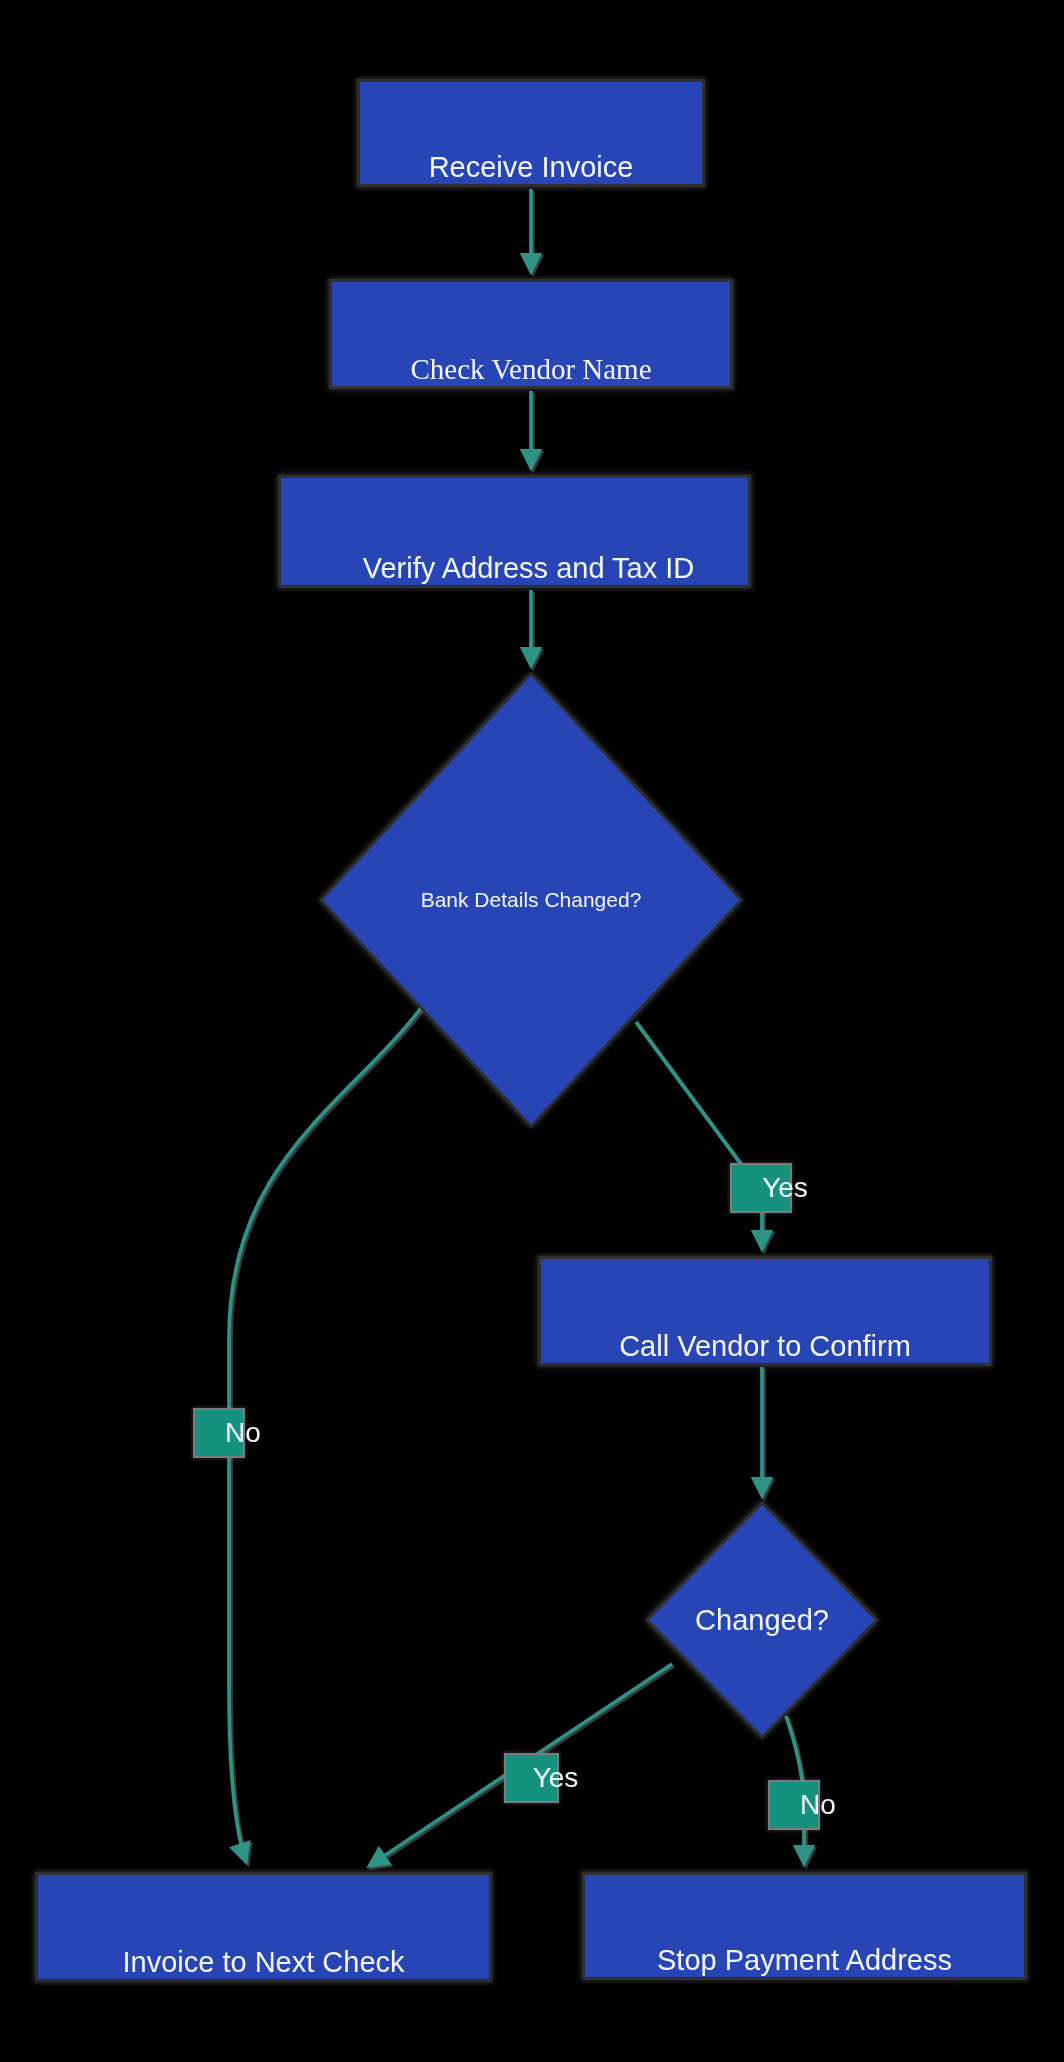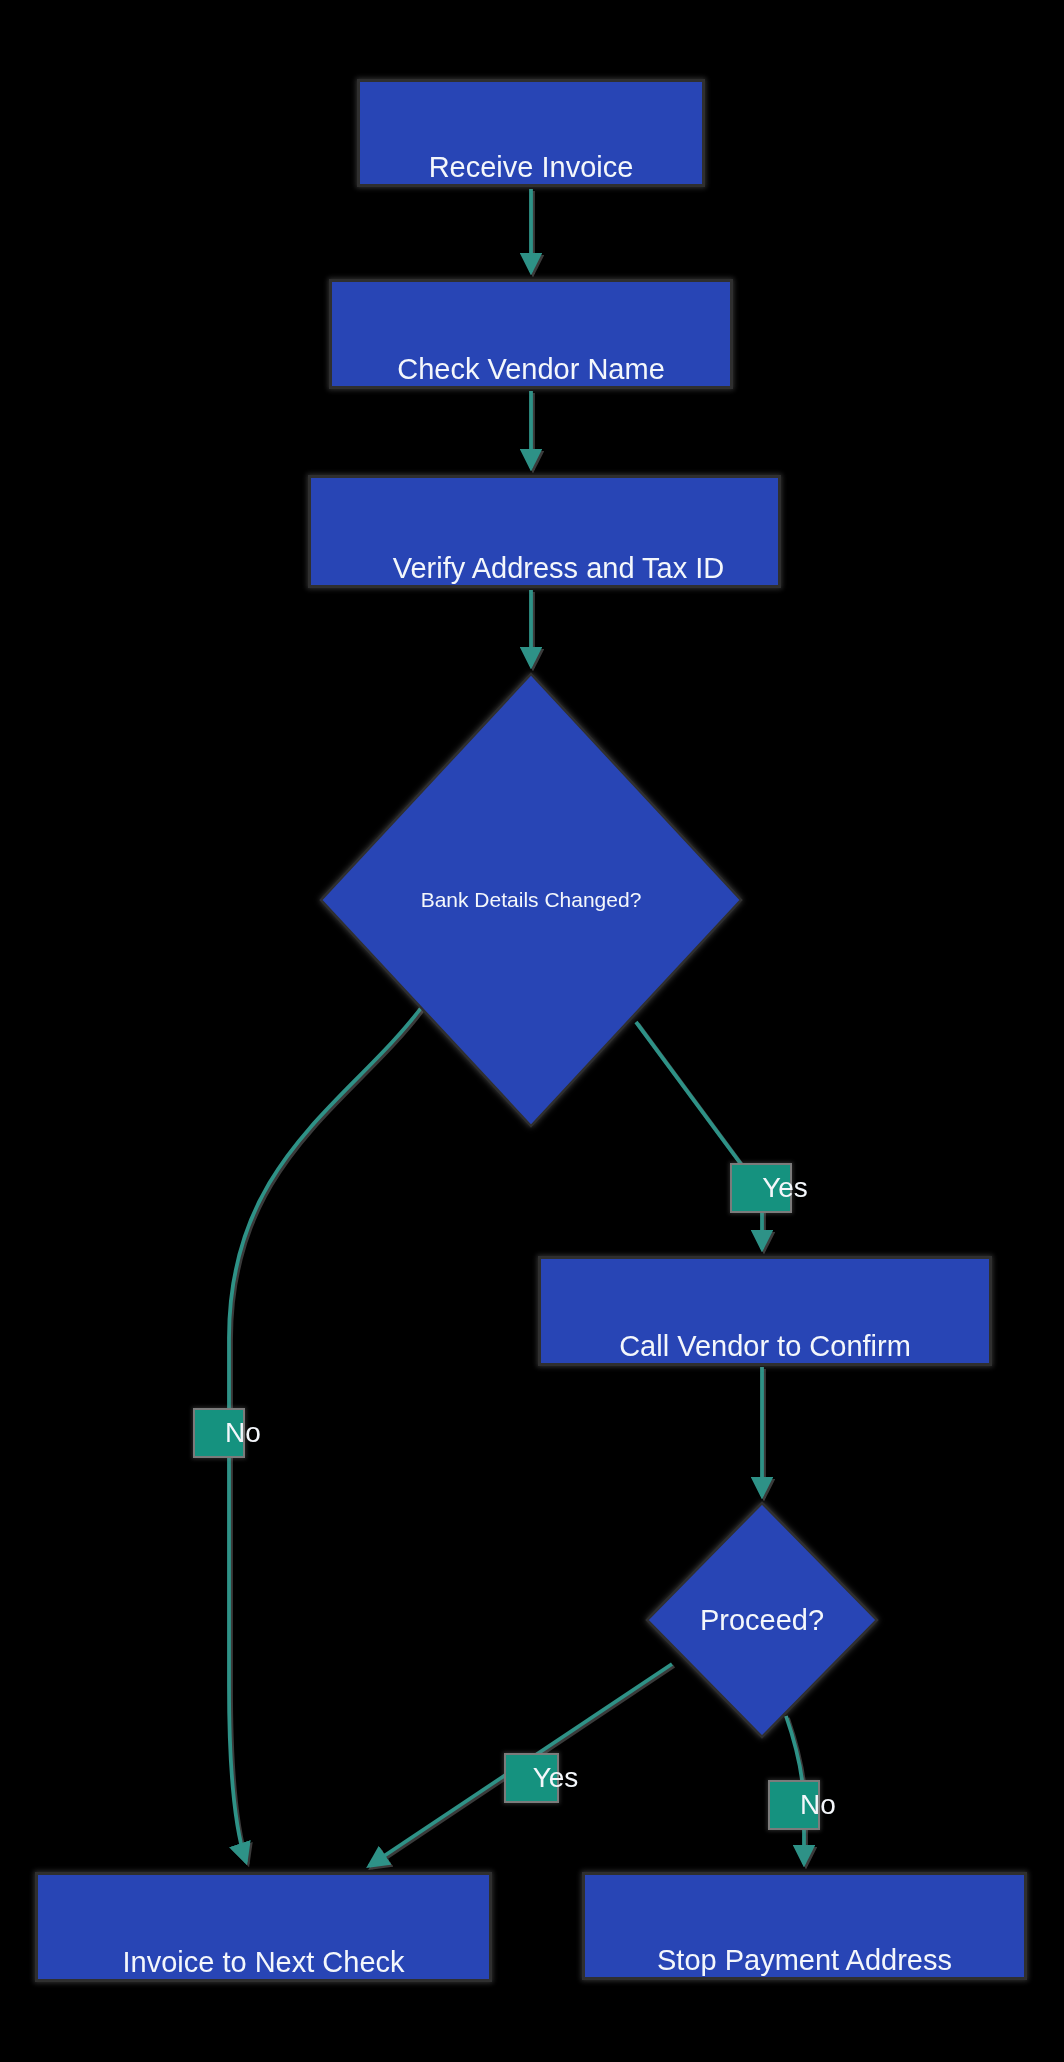--- a/index.html
+++ b/index.html
@@ -81,38 +81,38 @@
     <g>
       <polygon class="node-diamond" points="531,674 741,900 531,1126 321,900"></polygon>
       <polygon class="node-diamond" points="762,1503 877,1620 762,1737 647,1620"></polygon>
     </g>
   </svg>
 
   <div class="node" style="left:357px;top:79px;width:348px;height:108px;">
     <span>Receive Invoice</span>
   </div>
 
-  <div class="node" style="left:329px;top:279px;width:404px;height:110px;">
+  <div class="node" style="left:329px;top:279px;width:404px;height:110px;font-family:Liberation Serif, serif;">
     <span>Check Vendor Name</span>
   </div>
 
-  <div class="node" style="left:308px;top:475px;width:473px;height:113px;padding-left:28px;">
+  <div class="node" style="left:278px;top:475px;width:473px;height:113px;padding-left:28px;">
     <span>Verify Address and Tax ID</span>
   </div>
 
   <div class="diamond-text" style="left:331px;top:860px;width:400px;height:80px;">
     <span>Bank Details Changed?</span>
   </div>
 
   <div class="node" style="left:538px;top:1256px;width:454px;height:110px;">
     <span>Call Vendor to Confirm</span>
   </div>
 
   <div class="diamond-text" style="left:662px;top:1590px;width:200px;height:60px;font-size:29px;">
-    <span>Proceed?</span>
+    <span>Changed?</span>
   </div>
 
   <div class="node" style="left:35px;top:1872px;width:457px;height:110px;">
     <span>Invoice to Next Check</span>
   </div>
 
   <div class="node" style="left:582px;top:1872px;width:445px;height:108px;">
     <span>Stop Payment Address</span>
   </div>
 

